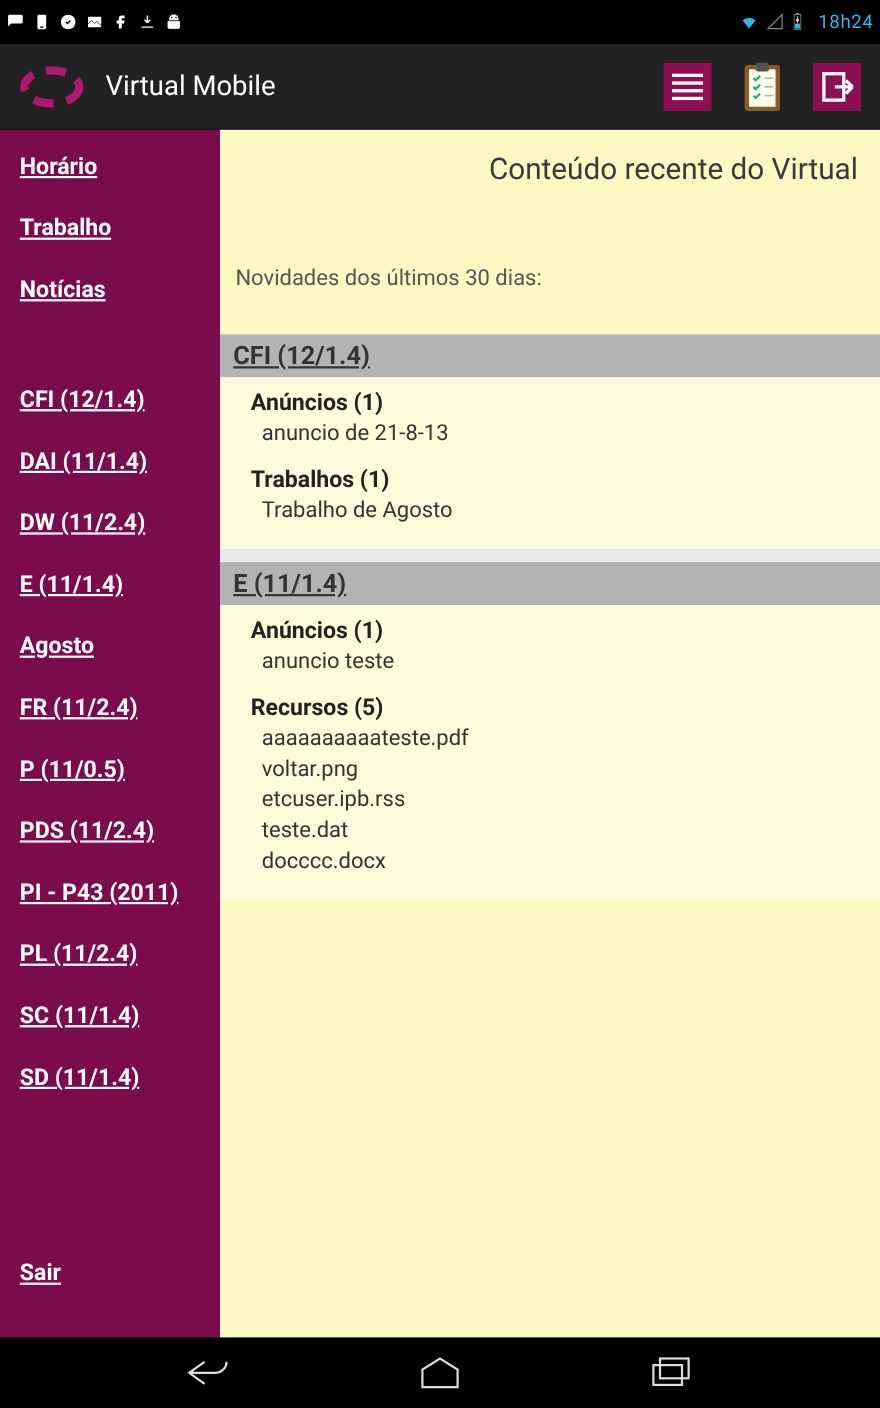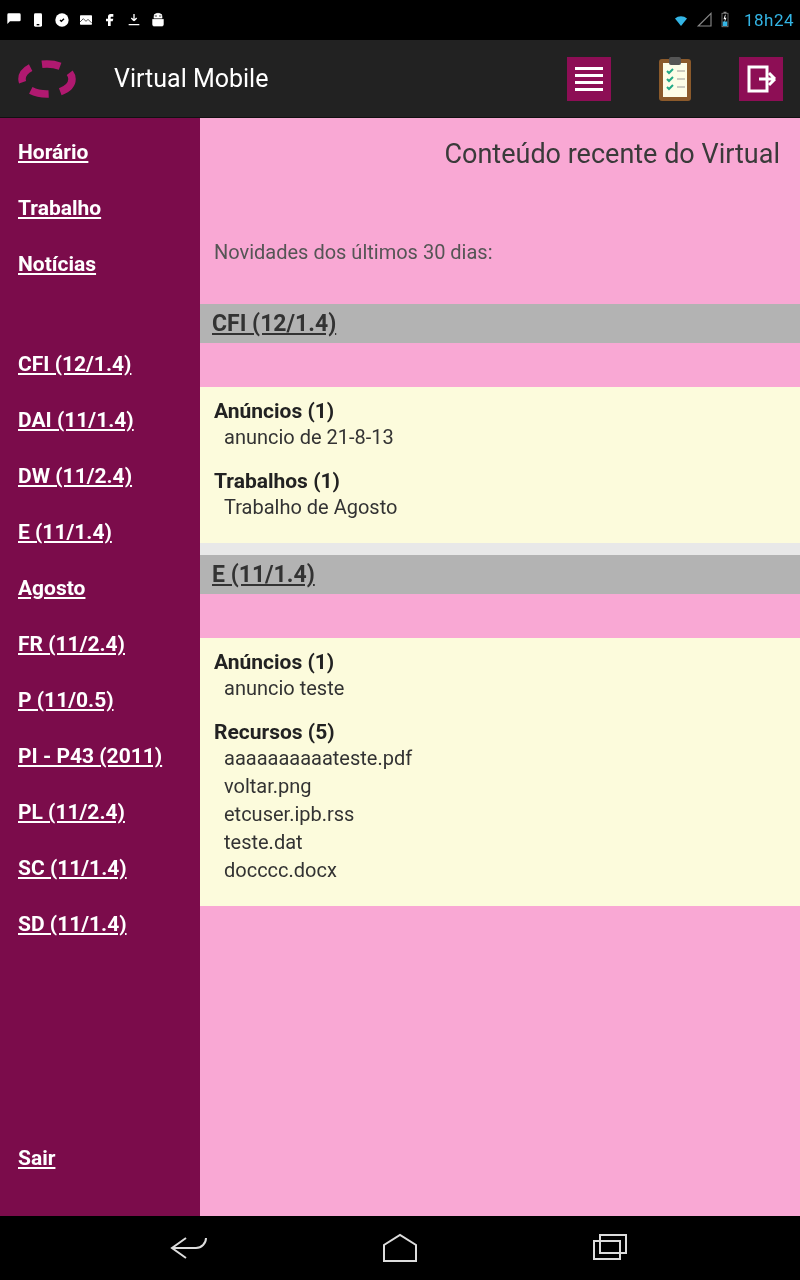--- a/index.html
+++ b/index.html
@@ -7,41 +7,41 @@
 
 
 .status-bar { height: 40px; background: #000; display: flex; align-items: center; padding: 0 6px; color: #fff; font-size: 15px; }
 .status-left { display: flex; gap: 8px; align-items: center; }
 .status-left .ic { width: 16px; height: 16px; display: inline-flex; align-items: center; justify-content: center; }
 .status-right { margin-left: auto; display: flex; gap: 6px; align-items: center; color: #33b5e5; }
 .status-right .ic { width: 18px; height: 18px; }
 .clock { color: #33b5e5; font-size: 17px; letter-spacing: 0.5px; }
 
 
-.action-bar { height: 78px; background: #222; display: flex; align-items: center; padding: 0 12px; gap: 32px; border-bottom: 1px solid #111; }
+.action-bar { height: 78px; background: #222; display: flex; align-items: center; padding: 0 12px; gap: 14px; border-bottom: 1px solid #111; }
 .app-logo { width: 70px; height: 50px; display:flex; align-items:center; justify-content:center;}
 .app-title { color: #fff; font-size: 25px; font-weight: 400; }
 .action-spacer { flex: 1; }
 .action-btn { width: 54px; height: 54px; display: flex; align-items: center; justify-content: center; }
 
 
 .body-row { flex: 1; display: flex; min-height: 0; }
 
 
 .sidebar { width: 200px; background: #7b0c4b; display: flex; flex-direction: column; padding-top: 6px; }
 .sidebar-item { color: #fff; font-size: 21px; font-weight: 700; padding: 16px 18px; cursor: pointer; text-decoration: underline; }
 .sidebar-gap { height: 44px; }
 .sidebar-flex { flex: 1; }
 
 
-.main { flex: 1; background: #f9a8d4; display: flex; flex-direction: column; overflow-y: auto; }
+.main { flex: 1; background: #fef9c3; display: flex; flex-direction: column; overflow-y: auto; }
 .page-title { font-size: 27px; color: #3a3a3a; padding: 20px 20px 10px; text-align: right; font-weight: 400; }
 .subtitle { font-size: 20px; color: #555; padding: 60px 14px 40px; }
 .section-header { background: #b3b3b3; padding: 6px 12px; font-size: 23px; font-weight: 700; color: #333; text-decoration: underline; }
-.section-body { background: #fcfbdc; padding: 12px 14px 22px; margin-top: 44px; }
+.section-body { background: #fcfbdc; padding: 12px 28px 22px; }
 .group-title { font-size: 21px; font-weight: 700; color: #222; margin-top: 6px; }
 .group-title:first-child { margin-top: 0; }
 .item-line { font-size: 20px; color: #333; padding: 2px 0 2px 10px; font-weight: 400; }
 .section-gap { height: 12px; background: #e8e8e8; }
 
 
 .nav-bar { height: 64px; background: #000; display: flex; align-items: center; justify-content: center; gap: 150px; }
 .nav-btn { width: 60px; height: 40px; display: flex; align-items: center; justify-content: center; }
 </style>
 </head>
@@ -154,20 +154,21 @@
       </div>
     <div class="sidebar-gap"></div>
     <div id="sidebar-courses">
         <div class="sidebar-item">CFI (12/1.4)</div>
         <div class="sidebar-item">DAI (11/1.4)</div>
         <div class="sidebar-item">DW (11/2.4)</div>
         <div class="sidebar-item">E (11/1.4)</div>
         <div class="sidebar-item">Agosto</div>
         <div class="sidebar-item">FR (11/2.4)</div>
         <div class="sidebar-item">P (11/0.5)</div>
+        <div class="sidebar-item">PDS (11/2.4)</div>
         <div class="sidebar-item">PI - P43 (2011)</div>
         <div class="sidebar-item">PL (11/2.4)</div>
         <div class="sidebar-item">SC (11/1.4)</div>
         <div class="sidebar-item">SD (11/1.4)</div>
       </div>
     <div class="sidebar-flex"></div>
     <div class="sidebar-item">Sair</div>
     <div style="height:30px"></div>
   </div>
 

